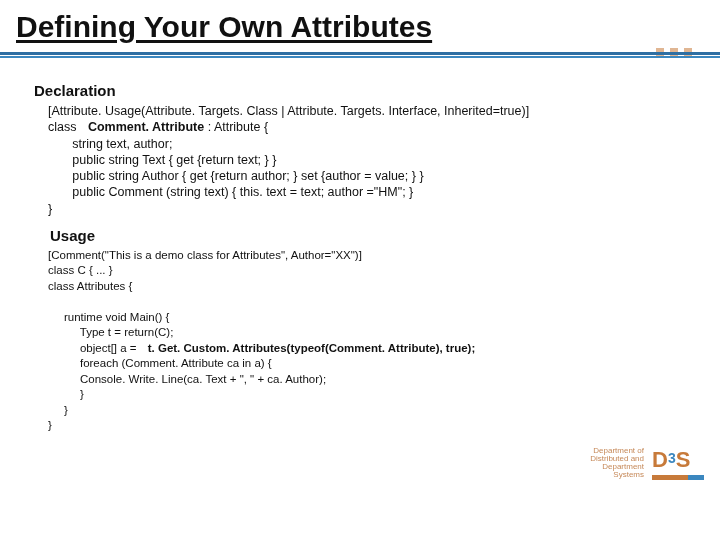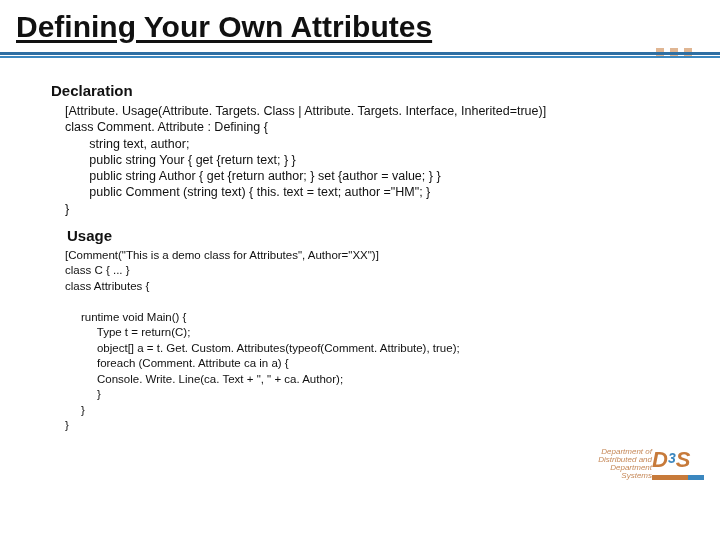--- a/index.html
+++ b/index.html
@@ -47,21 +47,21 @@
     top: 48px;
     display: flex;
     gap: 6px;
   }
   .dots span {
     width: 8px; height: 8px;
     background: #c77a3a;
     opacity: 0.55;
   }
   .content {
-    padding: 16px 30px 0 51px;
+    padding: 16px 30px 0 34px;
   }
   .heading {
     font-size: 15px;
     font-weight: 700;
     margin: 6px 0 4px 0;
   }
   .heading2 {
     font-size: 15px;
     font-weight: 700;
     margin: 10px 0 4px 16px;
@@ -73,28 +73,28 @@
     margin-left: 14px;
     white-space: pre;
   }
   .code2 {
     font-family: Arial, Helvetica, sans-serif;
     font-size: 11.5px;
     line-height: 1.35;
     margin-left: 14px;
     white-space: pre;
   }
-  .bold { font-weight: 400; }
+  .bold { font-weight: 700; margin-left: 8px; }
   .footer {
     position: absolute;
     right: 16px;
     bottom: 10px;
     display: flex;
-    align-items: flex-end;
-    font-style: italic;
+    align-items: flex-start;
+    gap: 8px;
   }
   .footer-text {
     font-size: 8px;
     line-height: 1.0;
     text-align: right;
     color: #b76a2d;
     opacity: 0.8;
   }
   .logo {
     display: flex;
@@ -126,23 +126,23 @@
 
   <div class="ruler">
     <div class="line1"></div>
     <div class="line2"></div>
   </div>
 
   <div class="content">
 
     <div class="heading">Declaration</div>
     <div class="code"><span>[Attribute. Usage(Attribute. Targets. Class | Attribute. Targets. Interface, Inherited=true)]</span>
-<span>class </span><span class="bold">Comment. Attribute</span><span> : Defining {</span>
+<span>class </span><span class="bold">Comment. Attribute</span><span> : Attribute {</span>
 <span>       string text, author;</span>
-<span>       public string Your { get {return text; } }</span>
+<span>       public string Text { get {return text; } }</span>
 <span>       public string Author { get {return author; } set {author = value; } }</span>
 <span>       public Comment (string text) { this. text = text; author ="HM"; }</span>
 <span>}</span></div>
 
     <div class="heading2">Usage</div>
     <div class="code2"><span>[Comment("This is a demo class for Attributes", Author="XX")]</span>
 <span>class C { ... }</span></div>
 
     <div class="code2"><span>class Attributes {</span>
 

